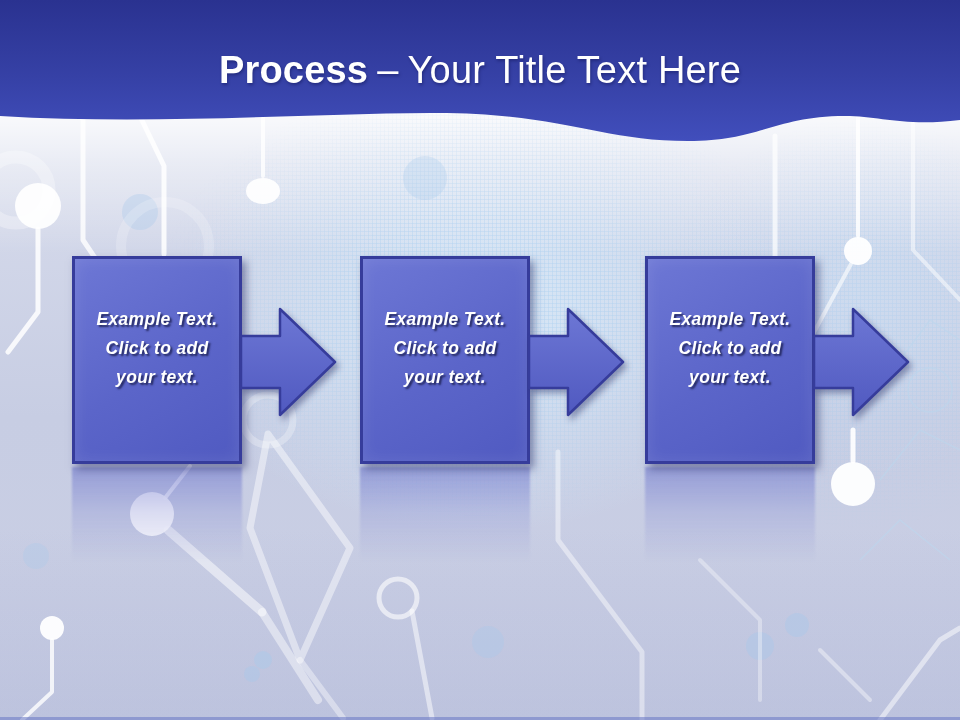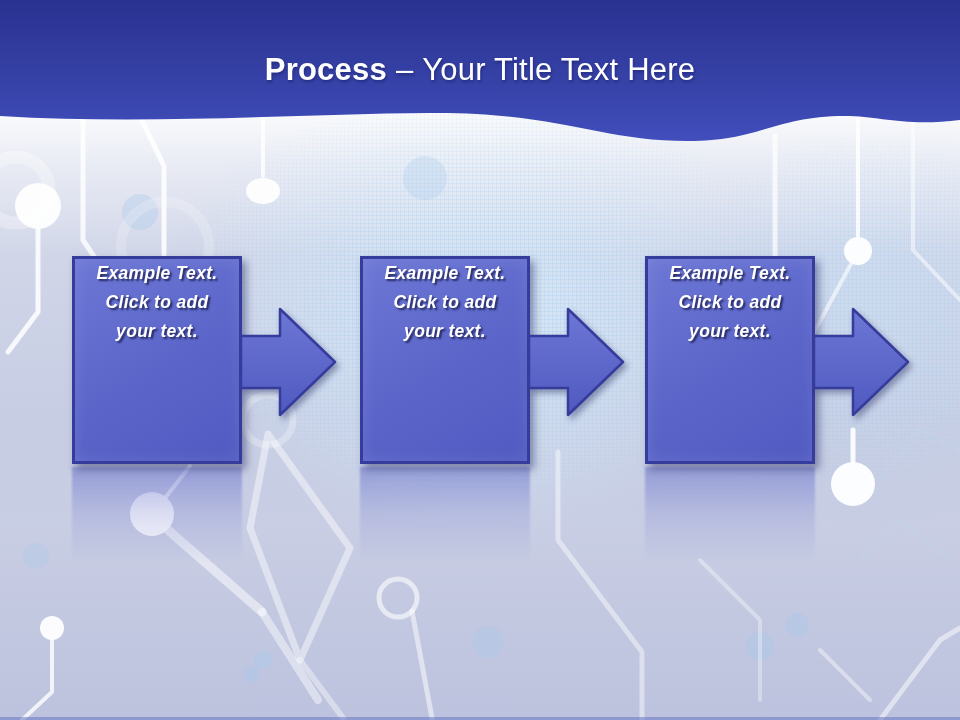--- a/index.html
+++ b/index.html
@@ -29,32 +29,32 @@
     background-image:
       repeating-linear-gradient(0deg, rgba(150,198,238,.45) 0 1px, transparent 1px 4px),
       repeating-linear-gradient(90deg, rgba(150,198,238,.45) 0 1px, transparent 1px 4px);
     -webkit-mask-image:radial-gradient(ellipse 260px 260px at 90% 45%,#000 30%,transparent 80%);
             mask-image:radial-gradient(ellipse 260px 260px at 90% 45%,#000 30%,transparent 80%);}
   .circuit{position:absolute;left:0;top:0;}
   
   .header-wave{position:absolute;left:0;top:0;}
   .title{
     position:absolute;left:0;top:49px;width:960px;text-align:center;
-    color:#ffffff;font-size:31px;line-height:42px;letter-spacing:.2px;
+    color:#ffffff;font-size:38px;line-height:42px;letter-spacing:.2px;
     text-shadow:1px 2px 3px rgba(5,10,60,.35);white-space:nowrap;}
   .t-bold{font-weight:700;}
   .t-sep{font-weight:400;margin:0 9px;}
   .t-rest{font-weight:400;}
   
   .step{
     position:absolute;top:256px;width:170px;height:208px;
     background:linear-gradient(150deg,#6d77d5 0%,#5b65c9 55%,#505ac1 100%);
     border:3px solid #363c9b;
     box-shadow:4px 5px 8px rgba(45,50,105,.5), inset 0 0 16px rgba(255,255,255,.10);
-    }
+    padding-top:46px;}
   .step-1{left:72px;} .step-2{left:360px;} .step-3{left:645px;}
   .step-text{
     text-align:center;color:#ffffff;font-style:italic;font-weight:600;
     font-size:17.5px;line-height:29px;letter-spacing:.3px;
     text-shadow:2px 2px 2px rgba(25,28,75,.85);}
   
   .arrow{position:absolute;top:306px;width:98px;height:112px;}
   .arrow-1{left:240px;} .arrow-2{left:528px;} .arrow-3{left:813px;}
   .arrow svg{filter:drop-shadow(3px 4px 3px rgba(45,50,105,.45));}
   

